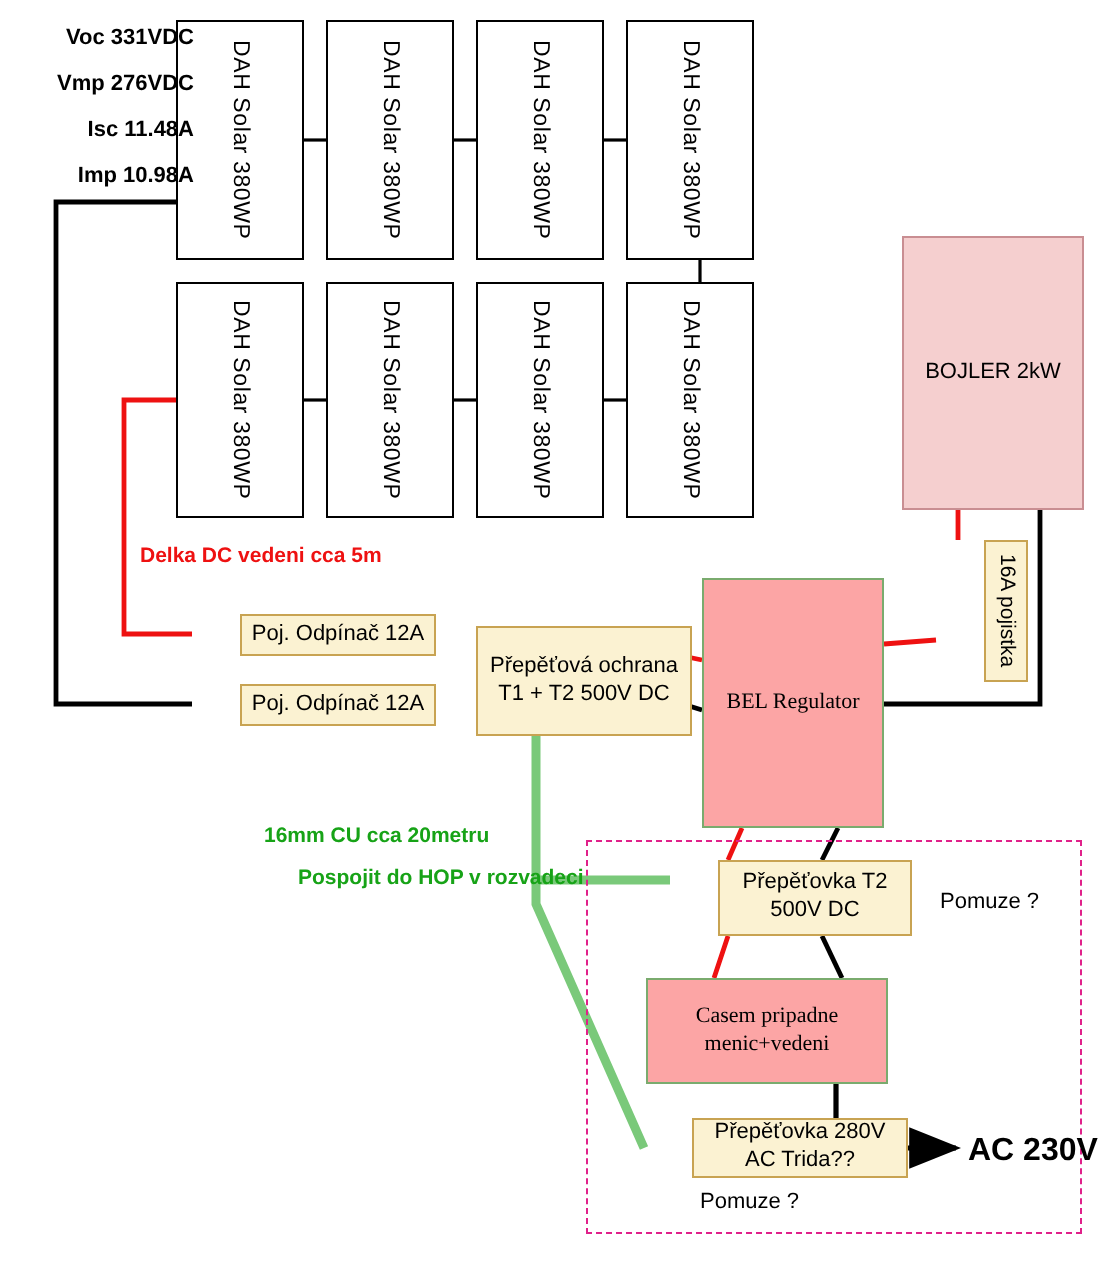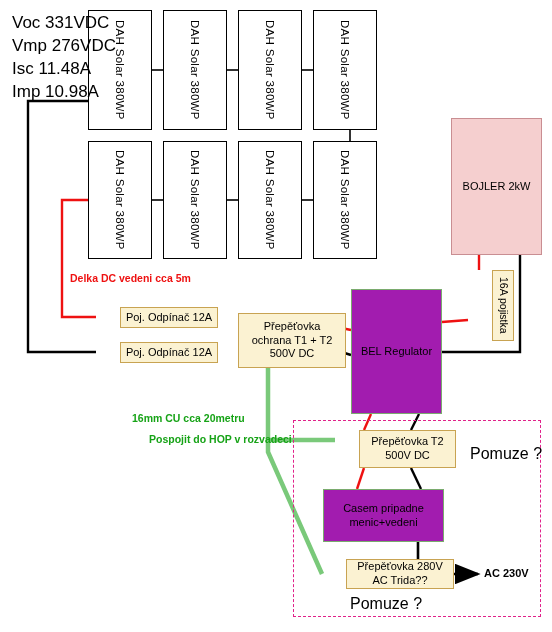--- a/index.html
+++ b/index.html
@@ -45,21 +45,22 @@
     letter-spacing: 0.3px;
     white-space: nowrap;
   }
   .yellowbox {
     border: 1.4px solid #c8a352;
     background: #fbf2d2;
     margin-left: 24px;
   }
   .greenbox {
     border: 1.4px solid #7aab6e;
-    background: #a21caf;
+    background: #fca5a5;
+    font-family: Liberation Serif, serif;
   }
   .pinkbox {
     border: 1.4px solid #c98e92;
     background: #f5cfcf;
   }
   .vtext {
     writing-mode: vertical-rl;
     text-orientation: mixed;
     white-space: nowrap;
     font-size: 10.5px;
@@ -68,42 +69,42 @@
     position: absolute;
     font-size: 10.5px;
     font-weight: bold;
     white-space: nowrap;
     z-index: 4;
   }
   .note-red  { color: #ee1111; }
   .note-green{ color: #17a317; text-align: center; }
   .plain {
     position: absolute;
-    font-size: 16px;
+    font-size: 11px;
     color: #000000;
     white-space: nowrap;
     z-index: 4;
   }
   .spec {
     position: absolute;
-    font-size: 17px;
-    font-weight: normal;
+    font-size: 11px;
+    font-weight: bold;
     color: #000000;
     white-space: nowrap;
     z-index: 4;
-    text-align: left;
+    text-align: right;
   }
   .dashbox {
     position: absolute;
     border: 1.6px dashed #e0218a;
     box-sizing: border-box;
     z-index: 1;
   }
   .acout {
-    font-size: 11px;
+    font-size: 16px;
     font-weight: bold;
   }
 </style>
 </head>
 <body>
 
 <div id="diagram">
 
   <svg id="wires" viewBox="0 0 552 632">
     <defs>
@@ -185,21 +186,21 @@
   <div class="note note-red" style="left:70px; top:272px;">Delka DC vedeni cca 5m</div>
 
   <div class="node yellowbox" style="left:96px; top:307px; width:98px; height:21px;">
     <span>Poj. Odpínač 12A</span>
   </div>
   <div class="node yellowbox" style="left:96px; top:342px; width:98px; height:21px;">
     <span>Poj. Odpínač 12A</span>
   </div>
 
   <div class="node yellowbox" style="left:214px; top:313px; width:108px; height:55px; padding:0 4px;">
-    <span>Přepěťovka ochrana T1 + T2 500V DC</span>
+    <span>Přepěťová ochrana T1 + T2 500V DC</span>
   </div>
 
   <div class="node greenbox" style="left:351px; top:289px; width:91px; height:125px;">
     <span>BEL Regulator</span>
   </div>
 
   <div class="node pinkbox" style="left:451px; top:118px; width:91px; height:137px;">
     <span>BOJLER 2kW</span>
   </div>
 

